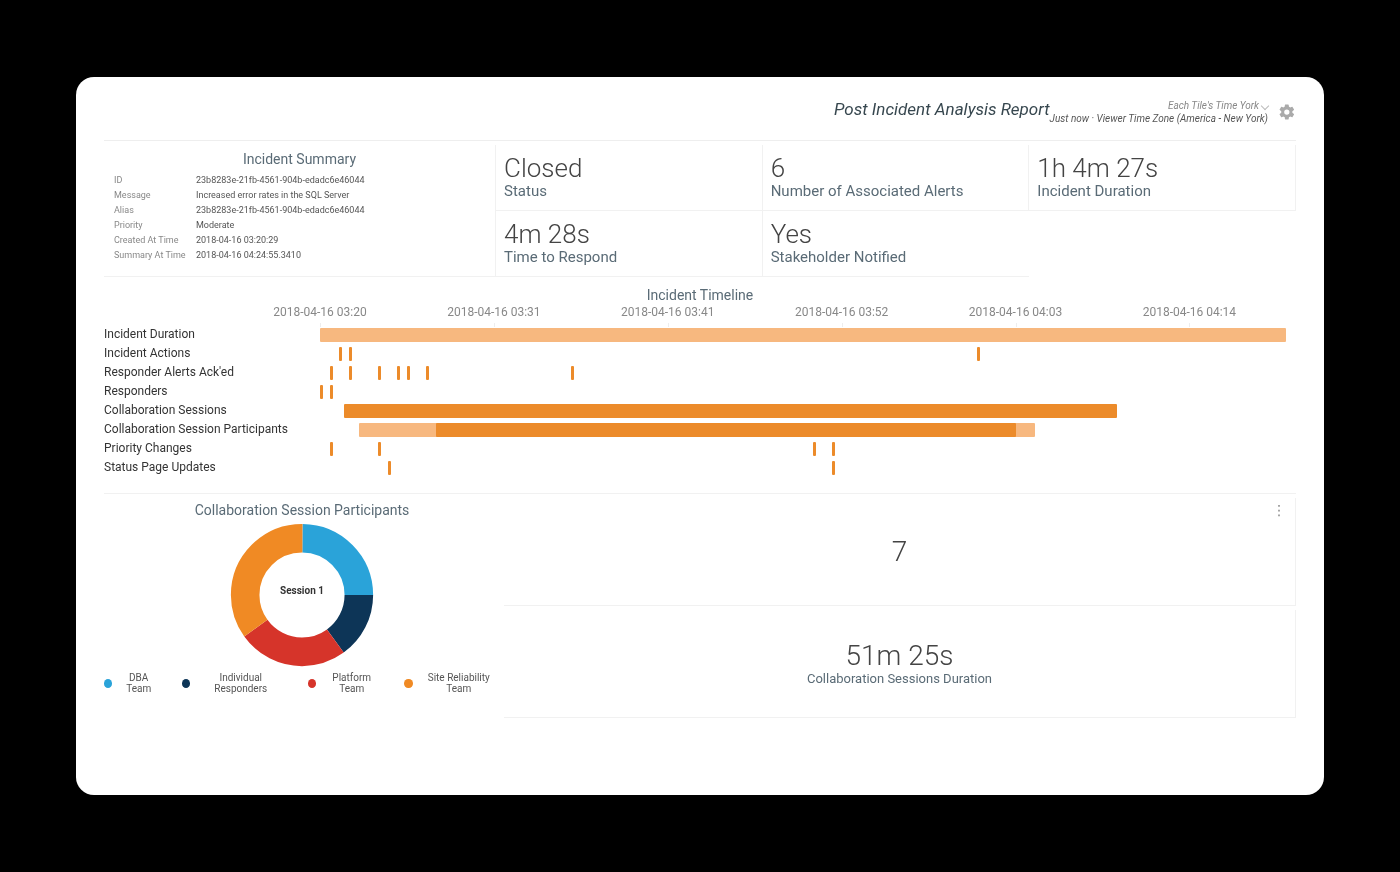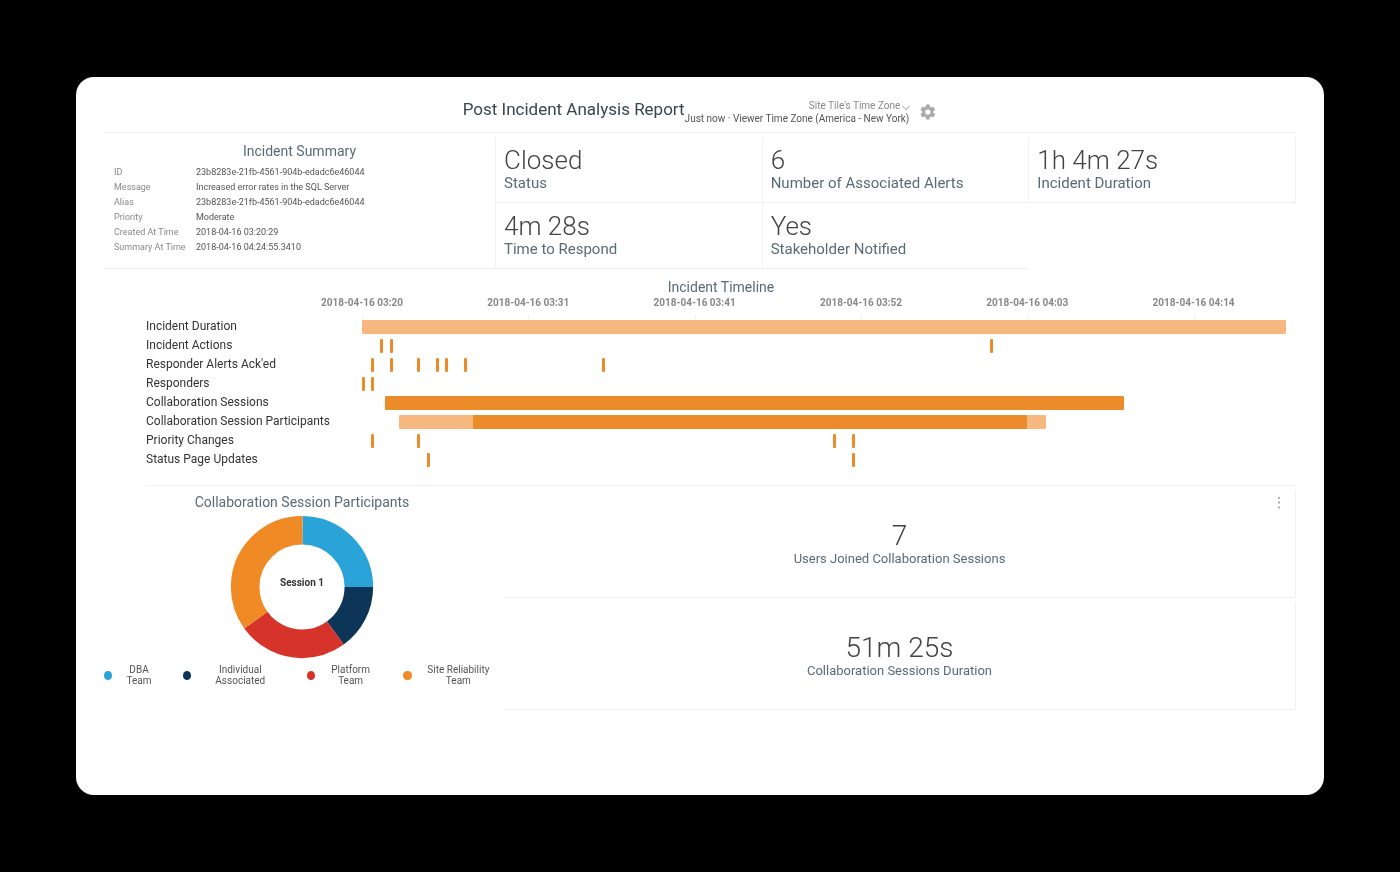--- a/index.html
+++ b/index.html
@@ -17,23 +17,24 @@
     width: 1248px;
     height: 718px;
     border-radius: 18px;
     box-shadow: 0 20px 60px rgba(0,0,0,0.5);
     overflow: hidden;
     position: relative;
     padding: 22px 28px 18px 28px;
   }
   .header {
     display: flex;
-    justify-content: center;
+    justify-content: flex-end;
     align-items: flex-start;
-    margin-bottom: 7px;
+    margin-bottom: 15px;
+    font-style: italic;
   }
   .page-title {
     font-size: 17px;
     font-weight: 400;
     color: #37474f;
   }
   .header-right {
     display: flex;
     align-items: center;
     gap: 10px;
@@ -101,21 +102,20 @@
   .stat-label {
     font-size: 15px;
     color: #5a6b76;
     margin-top: 0;
   }
 
   .timeline-panel {
     border-bottom: 1px solid #f1f1f1;
     padding: 6px 0 12px 0;
     margin-bottom: 4px;
-    margin-left: 42px;
   }
   .timeline-panel .tile-title { margin-bottom: 2px; font-size: 14px; }
   .timeline-chart {
     position: relative;
     height: 176px;
     margin-left: 216px;
     margin-right: 10px;
   }
   .timeline-rows {
     position: absolute;
@@ -130,24 +130,23 @@
     text-align: left;
   }
   .tl-axis {
     position: absolute;
     top: 0; left: 0; right: 0;
     height: 22px;
   }
   .tl-tick {
     position: absolute;
     top: 0;
-    font-size: 10px;
+    font-size: 12px;
     color: #888;
     transform: translateX(-50%);
-    font-weight: bold;
   }
   .tl-vline {
     position: absolute;
     top: 18px; bottom: 0;
     width: 1px;
     background: #eee;
   }
   .tl-bar {
     position: absolute;
     height: 14px;
@@ -223,21 +222,21 @@
 </style>
 </head>
 <body>
 
 <div class="window">
 
   <div class="header">
     <div class="page-title">Post Incident Analysis Report</div>
     <div class="header-right">
       <div class="header-meta">
-        <div><span>Site Tile's Time Zone</span><span class="chev"></span></div>
+        <div><span>Each Tile's Time York</span><span class="chev"></span></div>
         <div class="row2"><span>Just now</span> · <span>Viewer Time Zone (America - New York)</span></div>
       </div>
       <svg class="gear" viewBox="0 0 24 24">
           <path d="M19.14,12.94a7,7,0,0,0,.05-.94,7,7,0,0,0-.05-.94l2.11-1.65a.5.5,0,0,0,.12-.64l-2-3.46a.5.5,0,0,0-.61-.22l-2.49,1a7,7,0,0,0-1.63-.94l-.38-2.65A.5.5,0,0,0,13.76,2H9.76a.5.5,0,0,0-.5.42L8.88,5.07a7,7,0,0,0-1.63.94l-2.49-1a.5.5,0,0,0-.61.22l-2,3.46a.5.5,0,0,0,.12.64L4.38,11a7,7,0,0,0-.05.94,7,7,0,0,0,.05.94L2.27,14.53a.5.5,0,0,0-.12.64l2,3.46a.5.5,0,0,0,.61.22l2.49-1a7,7,0,0,0,1.63.94l.38,2.65a.5.5,0,0,0,.5.42h4a.5.5,0,0,0,.5-.42l.38-2.65a7,7,0,0,0,1.63-.94l2.49,1a.5.5,0,0,0,.61-.22l2-3.46a.5.5,0,0,0-.12-.64ZM11.76,15.5A3.5,3.5,0,1,1,15.26,12,3.5,3.5,0,0,1,11.76,15.5Z"></path>
         </svg>
     </div>
   </div>
 
   <div class="grid1">
     <div class="tile summary-tile">
@@ -350,21 +349,20 @@
         <div class="tl-mark" style="top:134px; left:7%;"></div>
         <div class="tl-mark" style="top:134px; left:53%;"></div>
       </div>
     </div>
   </div>
 
   <div class="grid2">
     <div class="collab-tile">
       <div class="kebab">⋮</div>
       <div class="stat-value">7</div>
-      <div class="stat-label">Users Joined Collaboration Sessions</div>
     </div>
     <div class="donut-tile">
       <div class="tile-title">Collaboration Session Participants</div>
       <div class="donut-wrap">
         <svg width="150" height="150" viewBox="0 0 42 42">
 
           <circle cx="21" cy="21" r="15.915" fill="transparent" stroke="#2aa3d9" stroke-width="8" stroke-dasharray="25 75" stroke-dashoffset="25"></circle>
           <circle cx="21" cy="21" r="15.915" fill="transparent" stroke="#0d3557" stroke-width="8" stroke-dasharray="15 85" stroke-dashoffset="0"></circle>
           <circle cx="21" cy="21" r="15.915" fill="transparent" stroke="#d6342a" stroke-width="8" stroke-dasharray="25 75" stroke-dashoffset="85"></circle>
           <circle cx="21" cy="21" r="15.915" fill="transparent" stroke="#f08a24" stroke-width="8" stroke-dasharray="35 65" stroke-dashoffset="60"></circle>
@@ -372,21 +370,21 @@
         </svg>
       </div>
       <div class="donut-center">Session 1</div>
       <div class="legend">
         <div class="legend-item">
             <span class="swatch" style="background:#2aa3d9"></span>
             <span>DBA Team</span>
           </div>
         <div class="legend-item">
             <span class="swatch" style="background:#0d3557"></span>
-            <span>Individual Associated</span>
+            <span>Individual Responders</span>
           </div>
         <div class="legend-item">
             <span class="swatch" style="background:#d6342a"></span>
             <span>Platform Team</span>
           </div>
         <div class="legend-item">
             <span class="swatch" style="background:#f08a24"></span>
             <span>Site Reliability Team</span>
           </div>
       </div>

